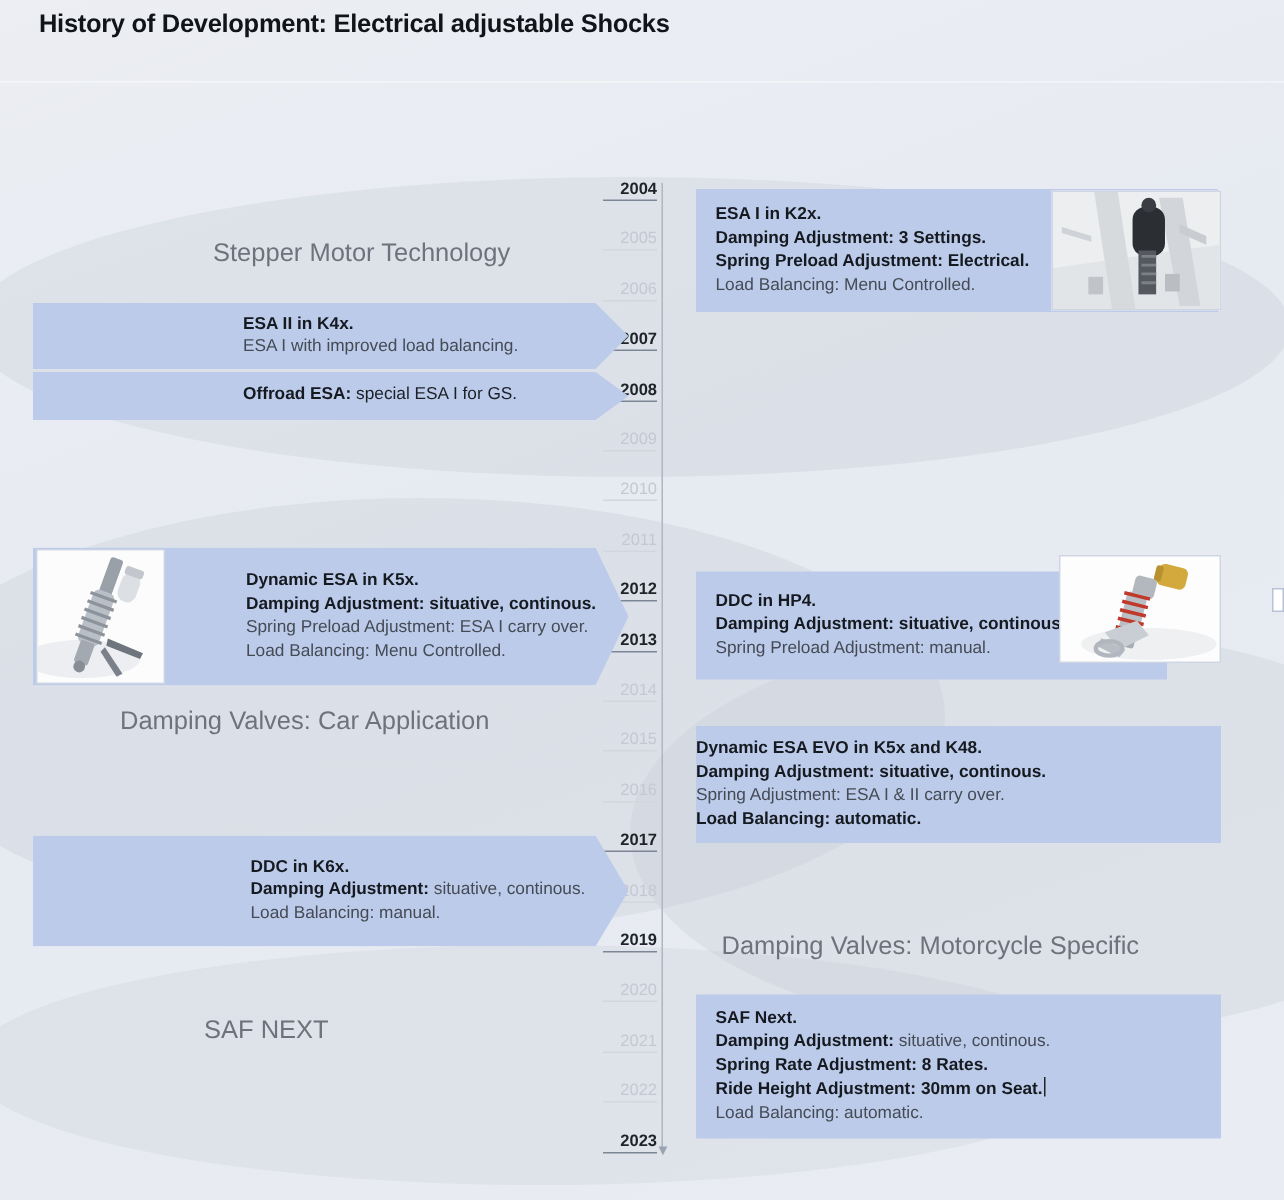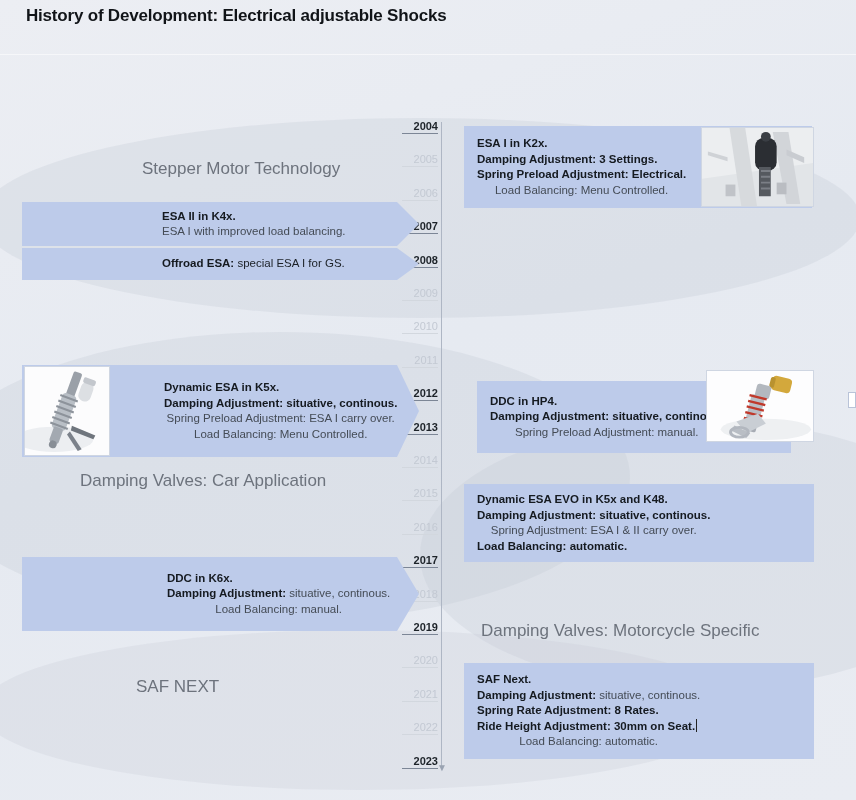--- a/index.html
+++ b/index.html
@@ -97,21 +97,21 @@
   }
   .block.plain { clip-path: none; }
 
   .block .txt {
     font-size: 11.5px;
     line-height: 15.5px;
     color: #1b2026;
     white-space: nowrap;
   }
   .line-b { font-weight: bold; color: #151a20; }
-  .line-n { font-weight: normal; color: #444b55; text-align: center; }
+  .line-n { font-weight: normal; color: #444b55; }
   .line-bn b { font-weight: bold; color: #151a20; }
   .line-bn  { font-weight: normal; color: #444b55; }
 
   
   .thumb {
     position: absolute;
     background: #fbfcfd;
     border: 1px solid #cfd6e2;
     overflow: hidden;
   }
@@ -247,21 +247,21 @@
         <rect x="36" y="64" width="10" height="16" rx="2" fill="#a3a9b1"></rect>
         <circle cx="41" cy="82" r="4" fill="#888e96"></circle>
         <rect x="48" y="10" width="13" height="20" rx="6" fill="#dcdfe3"></rect>
         <rect x="48" y="6" width="13" height="6" rx="2" fill="#c3c7cd"></rect>
       </g>
       <path d="M48 60 L72 70 L70 74 L47 65 Z" fill="#6f757d"></path>
       <path d="M46 66 L58 84 L54 86 L43 69 Z" fill="#7b818a"></path>
     </svg>
   </div>
 
-  <div class="block plain" style="left:464px; top:381px; width:314px; height:72px;margin-left:13px;">
+  <div class="block plain" style="left:464px; top:381px; width:314px; height:72px;">
     <div class="txt" style="margin-left:13px;">
       <div class="line-b">DDC in HP4.</div>
       <div class="line-b">Damping Adjustment: situative, continous.</div>
       <div class="line-n">Spring Preload Adjustment: manual.</div>
     </div>
   </div>
   <div class="thumb" style="left:706px; top:370px; width:108px; height:72px;">
     <svg viewBox="0 0 108 72" preserveAspectRatio="none">
       <rect width="108" height="72" fill="#fdfdfe"></rect>
       <ellipse cx="60" cy="60" rx="46" ry="11" fill="#eef0f2"></ellipse>
@@ -277,21 +277,21 @@
       </g>
       <path d="M30 52 L52 44 L60 54 L40 64 Z" fill="#c9ced4"></path>
       <path d="M28 56 L44 64 L40 69 L24 61 Z" fill="#b9bec5"></path>
       <ellipse cx="33" cy="63" rx="9" ry="5" fill="none" stroke="#b2b7bf" stroke-width="3"></ellipse>
     </svg>
   </div>
 
   <div id="right-clip"></div>
 
   <div class="block plain" style="left:464px; top:484px; width:350px; height:78px;">
-    <div class="txt" style="margin-left:13px;">
+    <div class="txt" style="">
       <div class="line-b">Dynamic ESA EVO in K5x and K48.</div>
       <div class="line-b">Damping Adjustment: situative, continous.</div>
       <div class="line-n">Spring Adjustment: ESA I &amp; II carry over.</div>
       <div class="line-b">Load Balancing: automatic.</div>
     </div>
   </div>
 
   <div class="block arrow-right" style="left:22px; top:557px; width:397px; height:74px;">
     <div class="txt" style="margin-left:145px;">
       <div class="line-b">DDC in K6x.</div>

